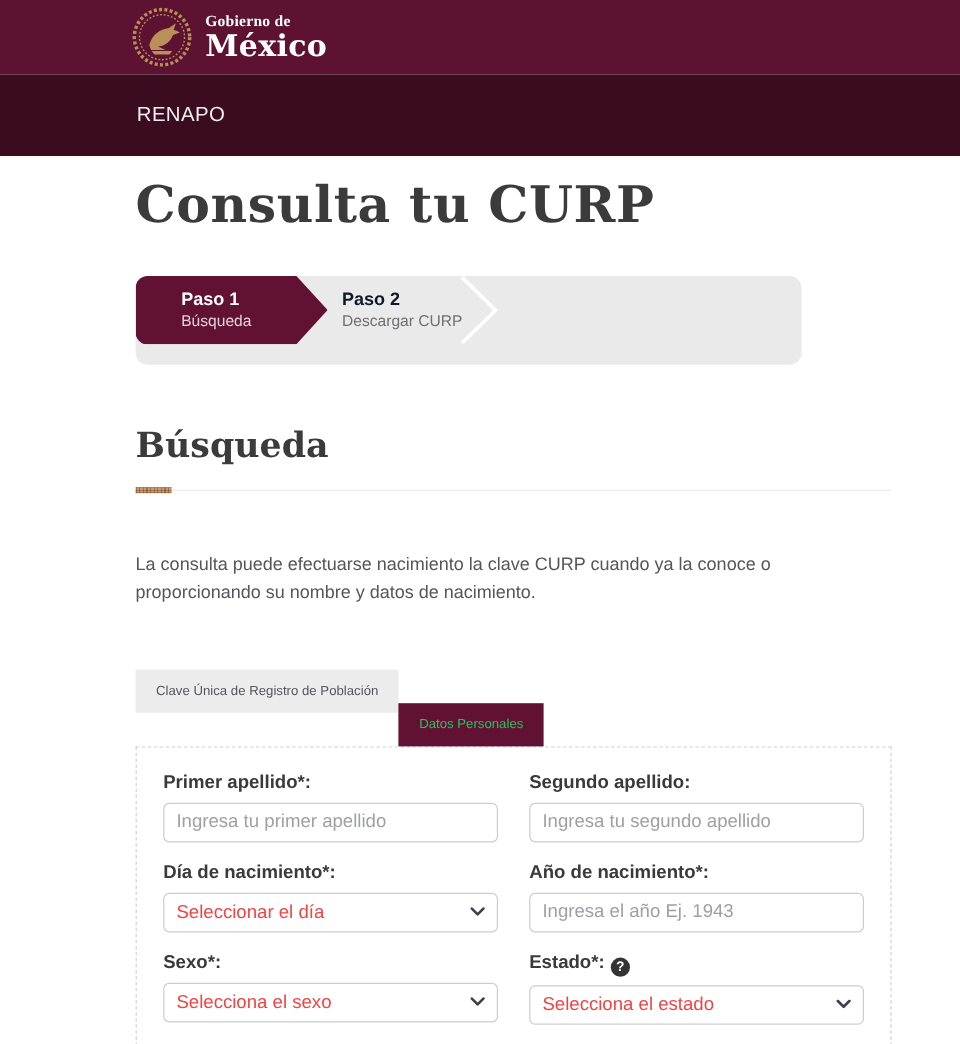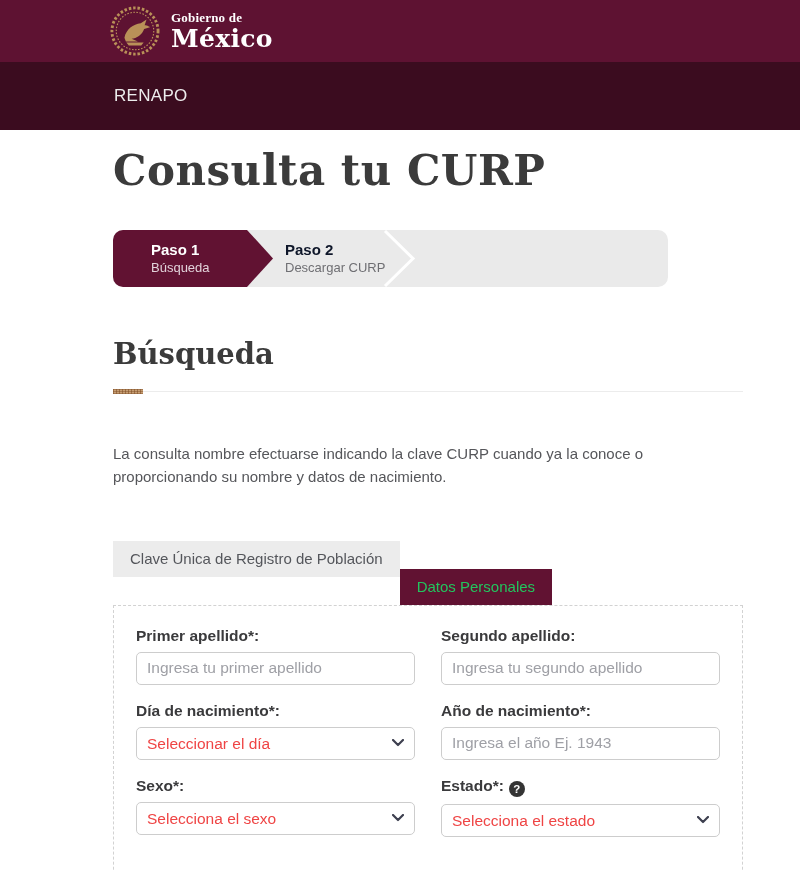--- a/index.html
+++ b/index.html
@@ -16,21 +16,21 @@
   .logo-line2 { display:block; font-size:25px; font-weight:700; margin-top:2px; letter-spacing:.3px; }
   .bar-sub { height:68px; background:#3b0c1f; display:flex; align-items:center; padding-left:114px; }
   .bar-sub span { color:#ededed; font-size:17px; letter-spacing:.3px; cursor:pointer; }
 
   
   main { padding-left:113px; padding-right:57px; }
   h1 { margin-top:15px; font-family:"DejaVu Serif","Liberation Serif",serif;
     font-weight:700; font-size:42px; line-height:1.26; color:#3b3b3b; letter-spacing:.5px; }
 
   
-  .stepper { position:relative; margin-top:32px; width:555px; height:57px;
+  .stepper { position:relative; margin-top:32px; width:555px; height:74px;
     background:#eaeaea; border-radius:10px; }
   .step { position:absolute; top:0; height:57px; display:flex; flex-direction:column;
     justify-content:center; }
   .step-1 { left:0; width:160px; background:#611232; border-radius:10px 0 0 10px;
     clip-path:polygon(0 0, calc(100% - 26px) 0, 100% 50%, calc(100% - 26px) 100%, 0 100%);
     padding-left:38px; cursor:pointer; }
   .step-1 .step-title { color:#fff; }
   .step-1 .step-sub { color:#e2d2da; }
   .step-2 { left:172px; padding-left:0; }
   .step-2 .step-title { color:#0f172a; }
@@ -45,21 +45,21 @@
   .divider { position:relative; margin-top:17px; height:5px; width:630px; }
   .divider-line { position:absolute; left:0; right:0; top:2px; border-top:1px solid #ececec; }
   .divider-accent { position:absolute; left:0; top:0; width:30px; height:5px;
     background-color:#c69d72;
     background-image:repeating-linear-gradient(90deg, rgba(125,76,36,.55) 0 1px, transparent 1px 3px),
       repeating-linear-gradient(0deg, rgba(125,76,36,.45) 0 1px, transparent 1px 2px); }
   .intro { margin-top:48px; max-width:562px; font-size:15px; line-height:23px; color:#55565a; }
 
   
   .tabs { display:flex; margin-top:53px; }
-  .tab { height:36px; border:none; background:#ececec; color:#54565b; font-size:15px;
+  .tab { height:36px; border:none; background:#ececec; color:#54565b; font-size:11px;
     font-family:inherit; padding:0 17px; cursor:pointer; }
   .tab-active { background:#611232; color:#22c55e;margin-top:28px; }
 
   
   .panel { width:630px; min-height:310px; border:1px dashed #d2d2d2; border-bottom:none;
     padding:21px 22px 26px; }
   .grid { display:grid; grid-template-columns:1fr 1fr; column-gap:26px; row-gap:17px; }
   .field label { display:block; font-size:15.5px; font-weight:700; color:#3a3a3c;
     margin-bottom:7px; }
   .control, .select-wrap select { width:100%; height:33px; border:1px solid #cdcdcd;
@@ -112,21 +112,21 @@
       <span class="step-sub">Descargar CURP</span>
     </div>
   </div>
 
   <h2>Búsqueda</h2>
   <div class="divider">
     <span class="divider-line"></span>
     <span class="divider-accent"></span>
   </div>
 
-  <p class="intro">La consulta nombre efectuarse indicando la clave CURP cuando ya la conoce o proporcionando su nombre y datos de nacimiento.</p>
+  <p class="intro">La consulta puede efectuarse nacimiento la clave CURP cuando ya la conoce o proporcionando su nombre y datos de nacimiento.</p>
 
   <div class="tabs">
     <button class="tab">Clave Única de Registro de Población</button>
     <button class="tab tab-active">Datos Personales</button>
   </div>
 
   <section class="panel">
     <div class="grid">
 
 

